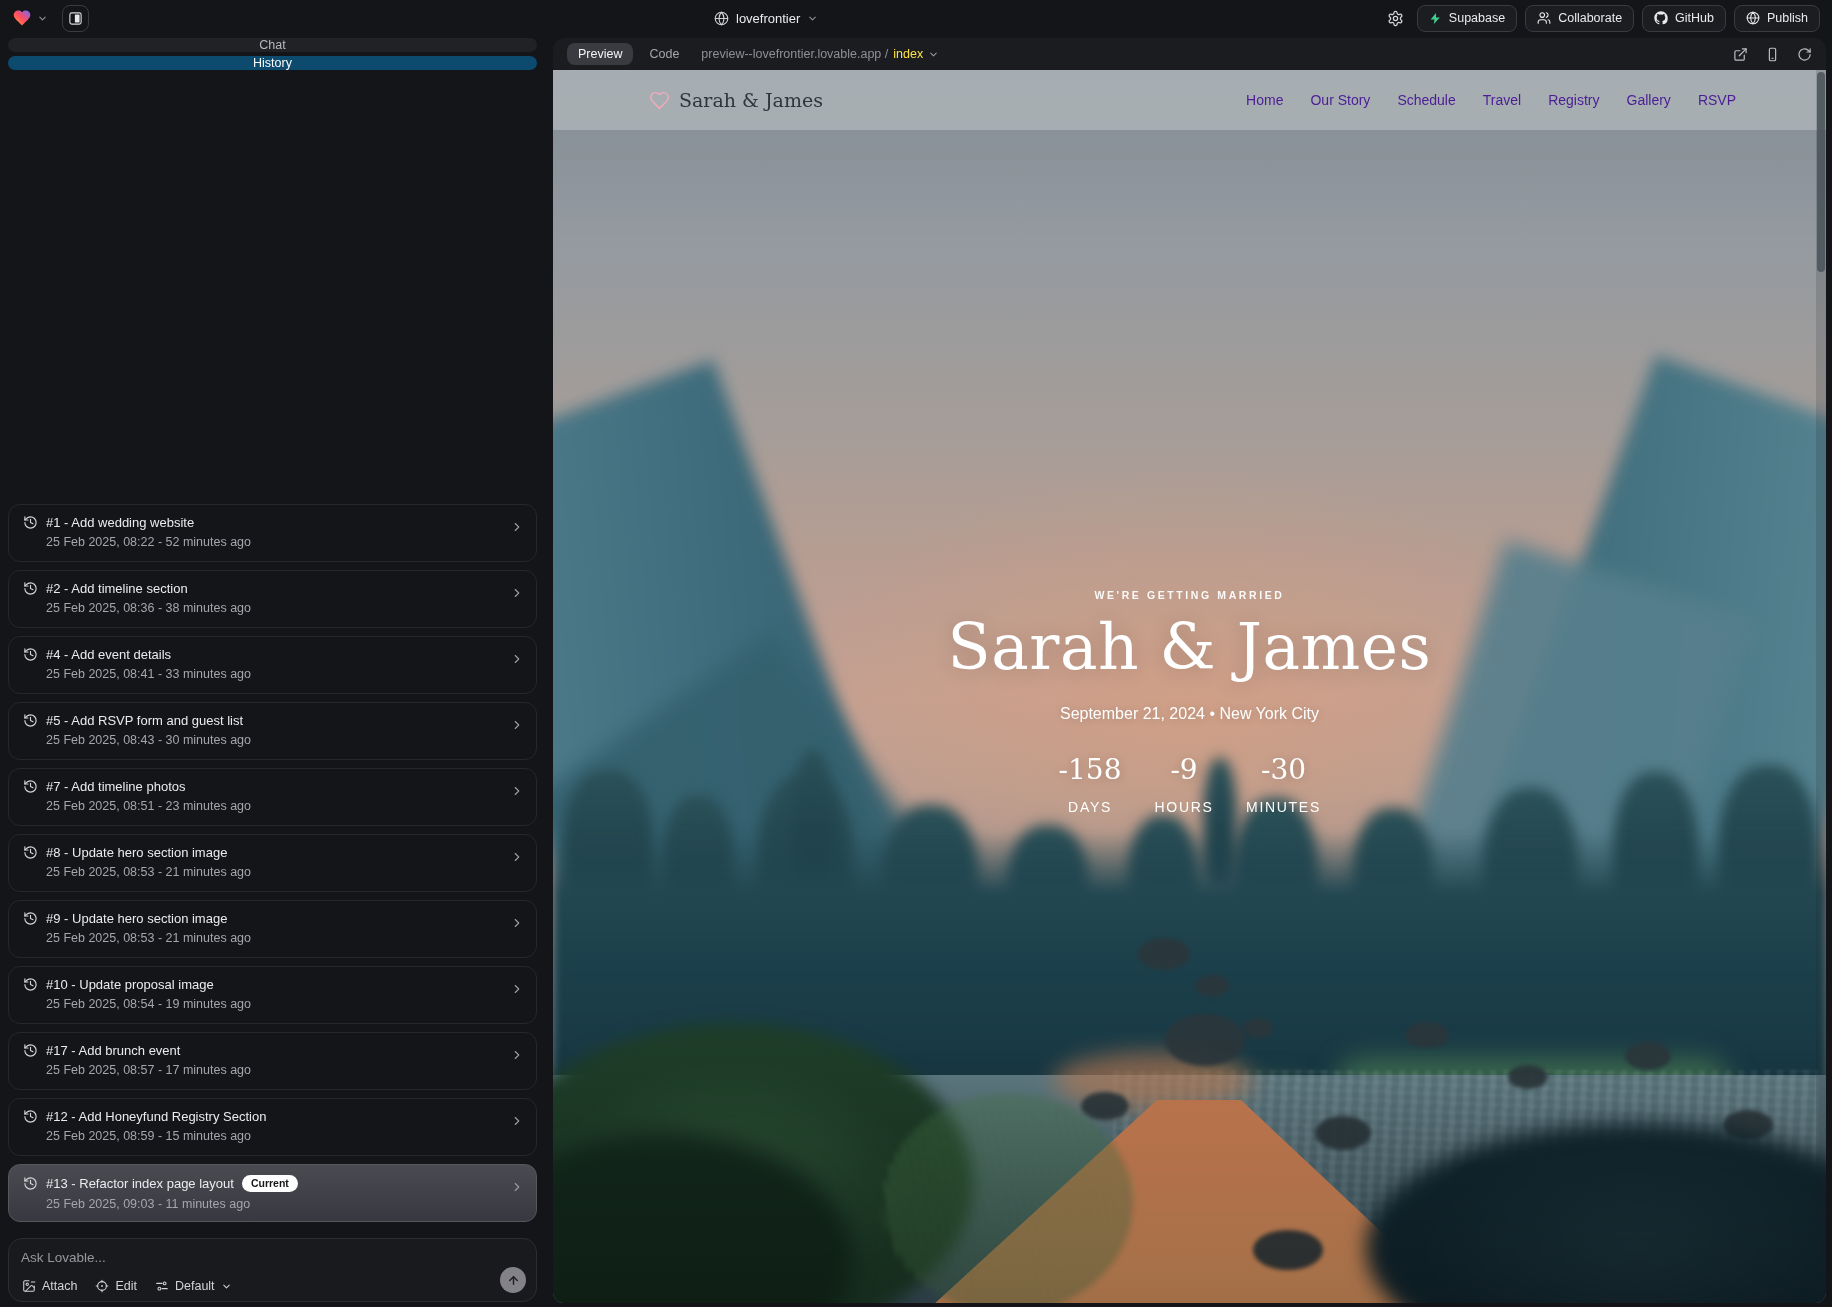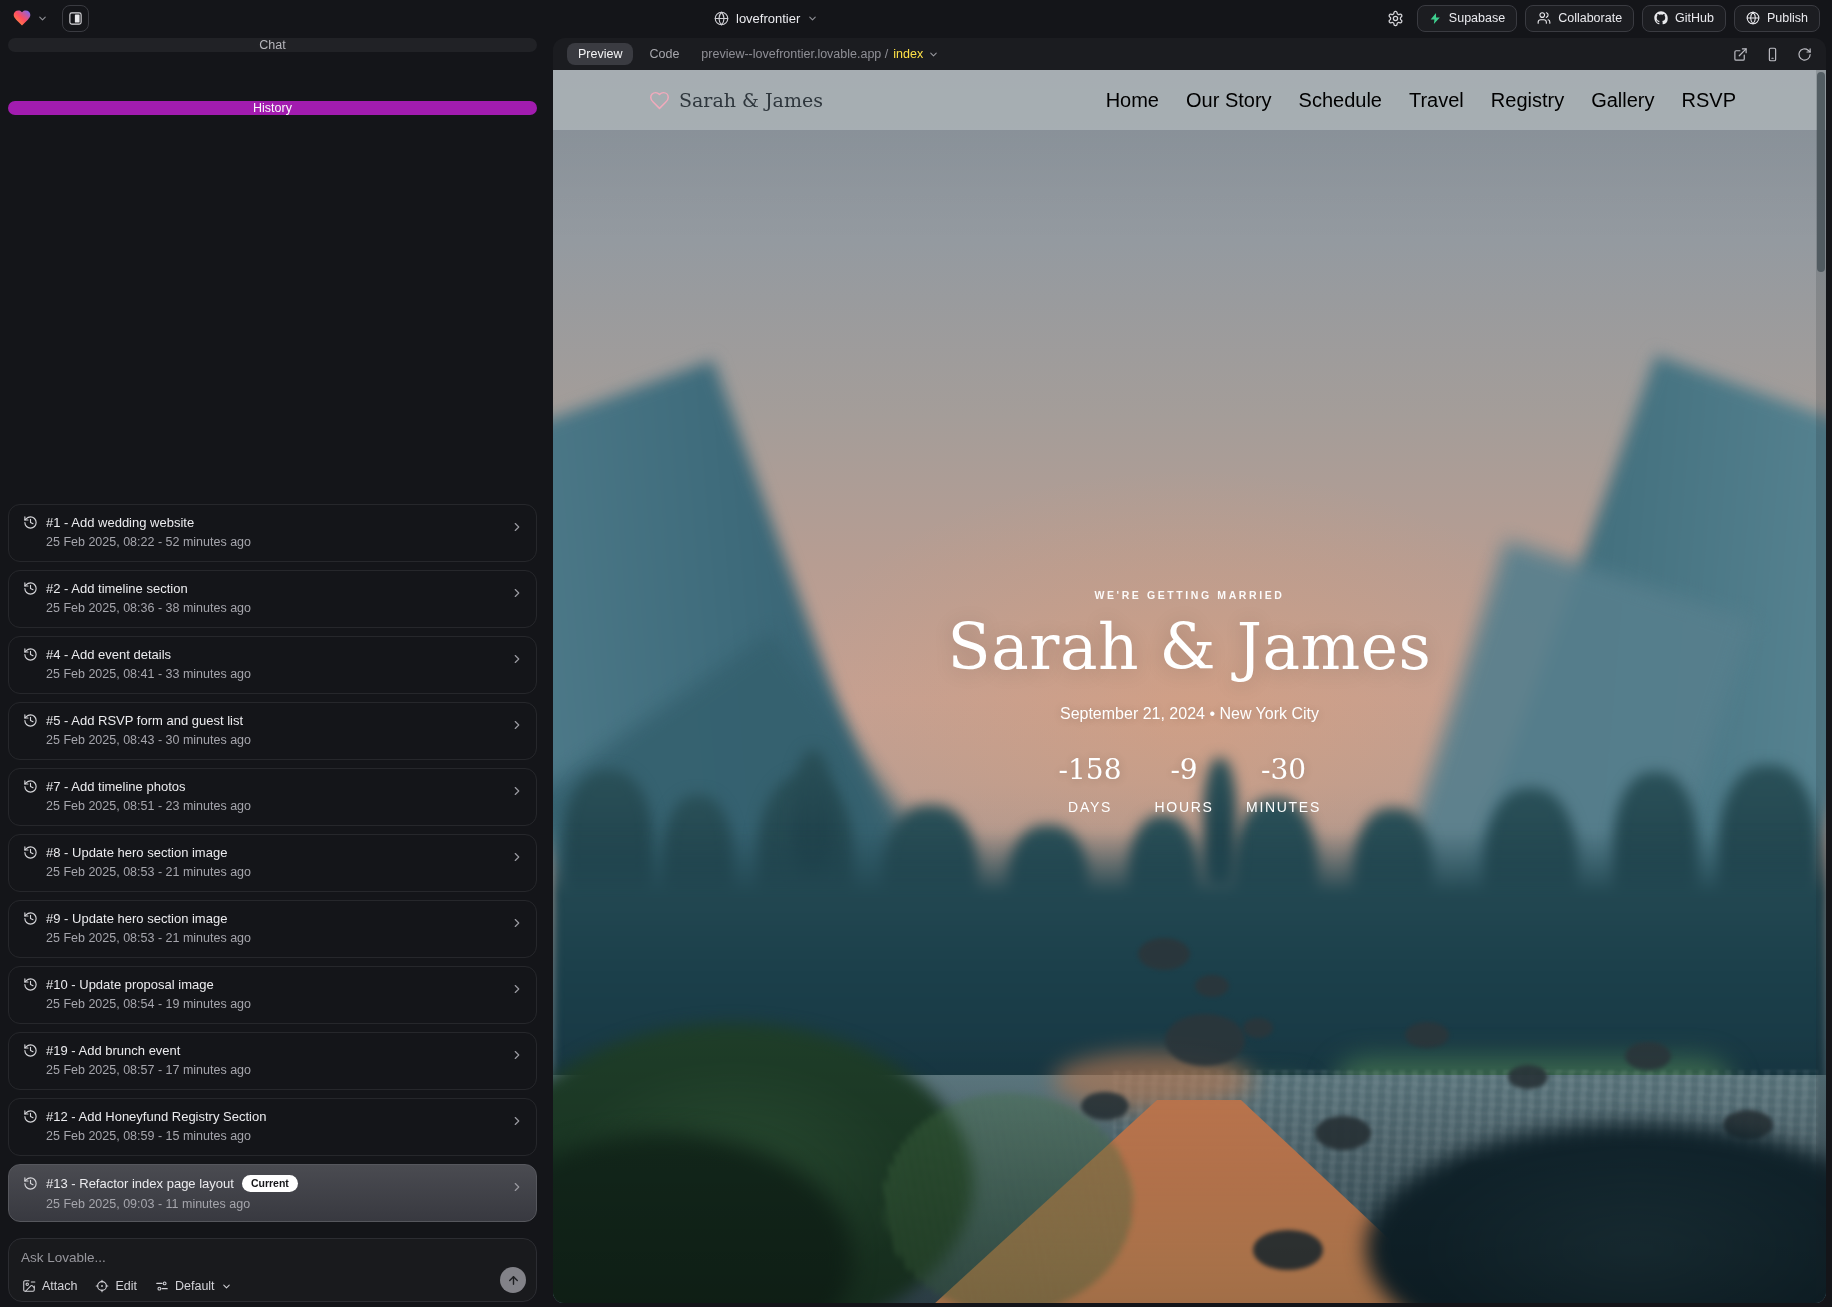--- a/index.html
+++ b/index.html
@@ -19,21 +19,21 @@
   .tb-right { margin-left:auto; display:flex; align-items:center; gap:8px; }
   .tb-iconbtn { color:#d7d7db; padding:3px 5px; }
   .tb-btn { height:27px; display:flex; align-items:center; gap:7px; padding:0 11px; border:1px solid #3a3b41; border-radius:8px; background:#1c1d21; color:#eaeaee; font-size:12.5px; }
   .muted { color:#8f9096; }
 
   
   .sidebar { position:absolute; top:36px; left:0; width:545px; bottom:0; display:flex; flex-direction:column; z-index:40; }
   .tabs { display:flex; gap:4px; margin:2px 8px 0;flex-direction:column; }
   .tab { flex:1; height:26px; border-radius:8px; display:flex; align-items:center; justify-content:center; font-size:12.5px; }
   .tab-chat { background:#212226; color:#b6b6bc; }
-  .tab-history { background:#a21caf; color:#fafafa;margin-top:45px; }
+  .tab-history { background:#0c4a6e; color:#fafafa; }
   .hist-list { flex:1; display:flex; flex-direction:column; justify-content:flex-end; gap:8px; margin:8px; }
   .h-item { position:relative; height:58px; border:1px solid #26272b; border-radius:12px; padding:10px 14px; }
   .h-item.current { background:linear-gradient(180deg,#4a4b51,#383940); border-color:#56575d; }
   .h-row { display:flex; align-items:center; gap:8px; }
   .h-icon { color:#d6d6da; }
   .h-title { font-size:13px; color:#ebebee; font-weight:500; }
   .h-badge { background:#ffffff; color:#151619; font-size:10.5px; font-weight:700; padding:2px 9px 3px; border-radius:999px; }
   .h-time { font-size:12.5px; color:#a5a5ac; margin:5px 0 0 23px; }
   .h-chev { position:absolute; right:12px; top:15px; color:#9b9ba1; }
 
@@ -110,21 +110,21 @@
                background:repeating-linear-gradient(80deg, rgba(95,150,90,0.75) 0 3px, rgba(30,60,40,0.25) 3px 8px); }
   .grass-dark { left:-80px; bottom:-80px; width:380px; height:250px; background:#142a1d; border-radius:50%; filter:blur(11px); }
   .bank-br { right:-80px; bottom:-70px; width:540px; height:250px; border-radius:50%;
              background:radial-gradient(closest-side,#1c343c,#122730 80%); filter:blur(10px); }
   .vig { inset:0; background:linear-gradient(180deg, rgba(0,0,0,0.07), transparent 14%, transparent 78%, rgba(0,0,0,0.28) 100%); }
 
   
   .site-header { position:absolute; top:0; left:0; right:0; height:60px; z-index:20;
                  background:rgba(173,181,184,0.82); display:flex; align-items:center; padding:0 90px 0 96px; }
   .site-logo { display:flex; align-items:center; gap:9px; font-family:"DejaVu Serif", serif; font-size:19px; color:#2e363c; }
-  .site-nav { margin-left:auto; display:flex; gap:27px; font-size:20px; color:#000000; }
+  .site-nav { margin-left:auto; display:flex; gap:27px; font-size:14px; color:#4c1d95; }
   .site-nav span { cursor:default; }
 
   
   .hero { position:absolute; left:0; right:0; top:519px; z-index:15; text-align:center; color:#fff; }
   .eyebrow { font-size:10.5px; letter-spacing:2.6px; font-weight:600; color:rgba(255,255,255,0.95); }
   .hero-title { font-family:"DejaVu Serif", serif; font-size:63px; line-height:1; margin-top:15px; font-weight:400; letter-spacing:.5px; text-shadow:0 2px 20px rgba(0,0,0,0.18); }
   .dateline { font-size:16px; margin-top:26px; font-weight:500; text-shadow:0 1px 10px rgba(0,0,0,0.18); }
   .count { display:flex; justify-content:center; gap:30px; margin-top:33px; }
   .c-col { min-width:64px; }
   .c-val { font-family:"DejaVu Serif", serif; font-size:28px; line-height:1; text-shadow:0 1px 10px rgba(0,0,0,0.2); }
@@ -374,21 +374,21 @@
       </div>
       <div class="h-item">
         <div class="h-row">
             <span class="h-icon">
               <svg width="15" height="15" viewBox="0 0 24 24" fill="none" stroke="currentColor" stroke-width="1.8" stroke-linecap="round" stroke-linejoin="round">
                 <path d="M3 12a9 9 0 1 0 9-9 9.75 9.75 0 0 0-6.74 2.74L3 8"></path>
                 <path d="M3 3v5h5"></path>
                 <path d="M12 7v5l4 2"></path>
               </svg>
             </span>
-          <span class="h-title">#19 - Add brunch event</span>
+          <span class="h-title">#17 - Add brunch event</span>
           </div>
         <div class="h-time">25 Feb 2025, 08:57 - 17 minutes ago</div>
         <span class="h-chev">
             <svg width="14" height="14" viewBox="0 0 24 24" fill="none" stroke="currentColor" stroke-width="2" stroke-linecap="round" stroke-linejoin="round">
               <path d="m9 18 6-6-6-6"></path>
             </svg>
           </span>
       </div>
       <div class="h-item">
         <div class="h-row">

